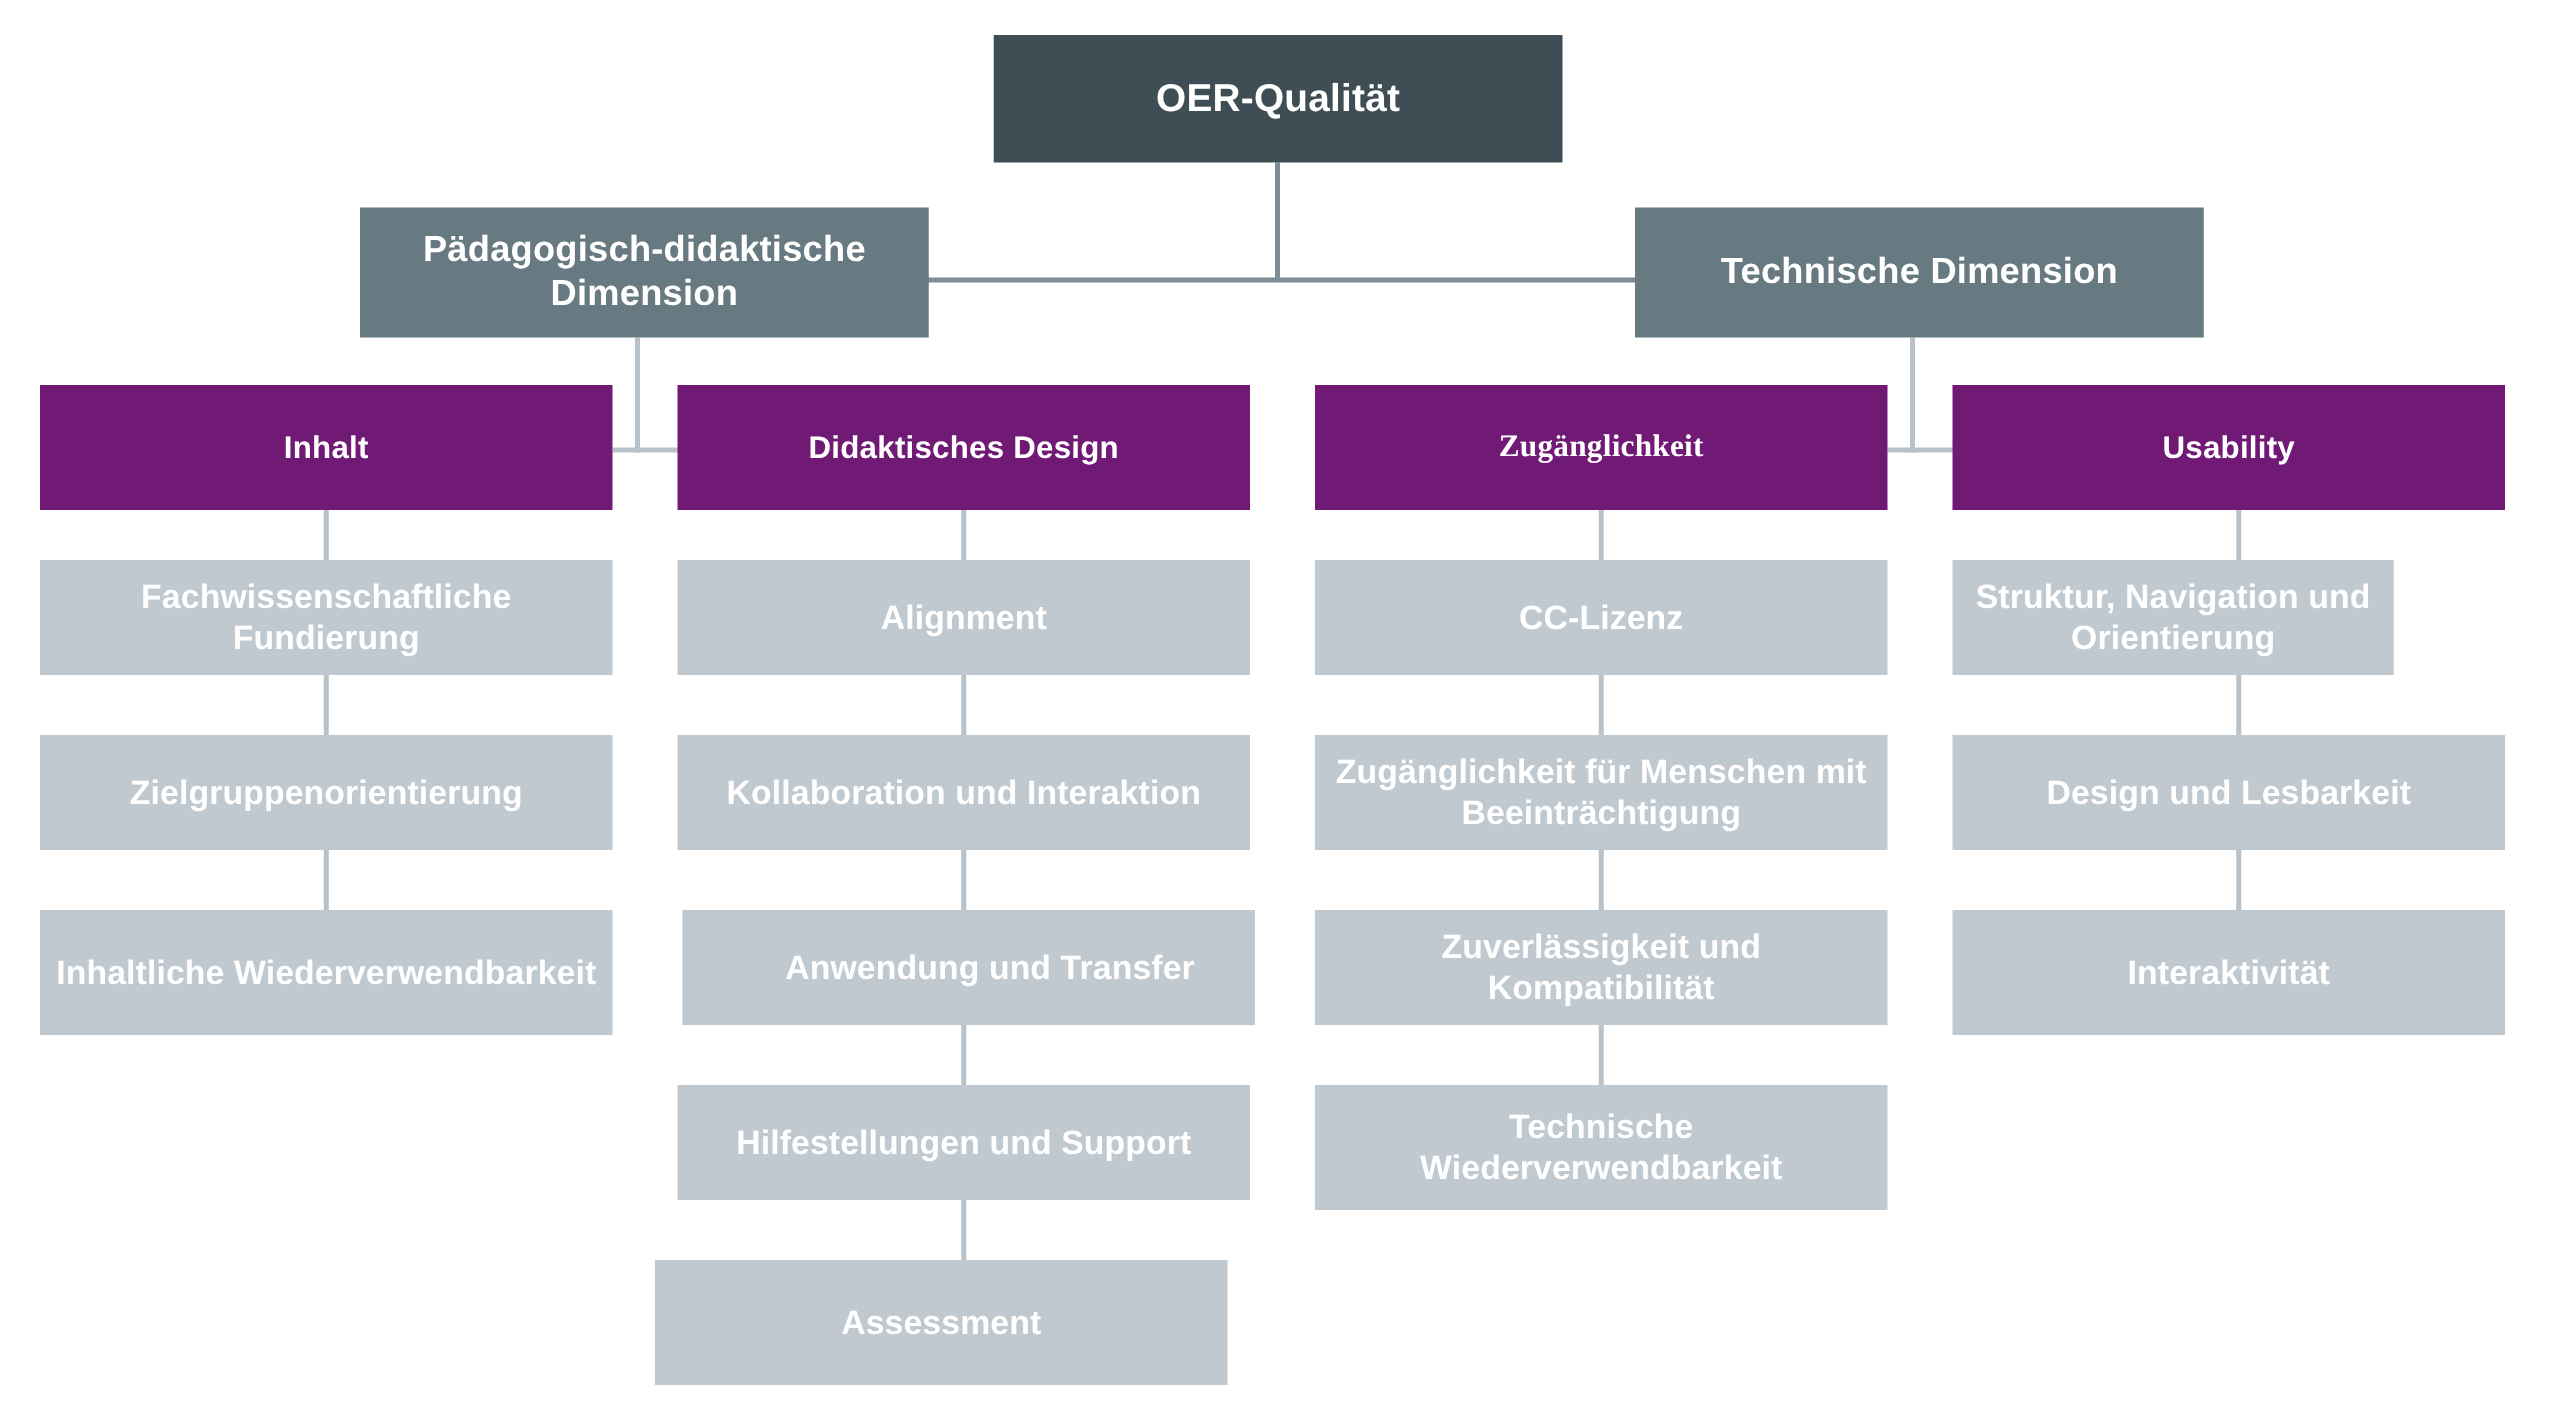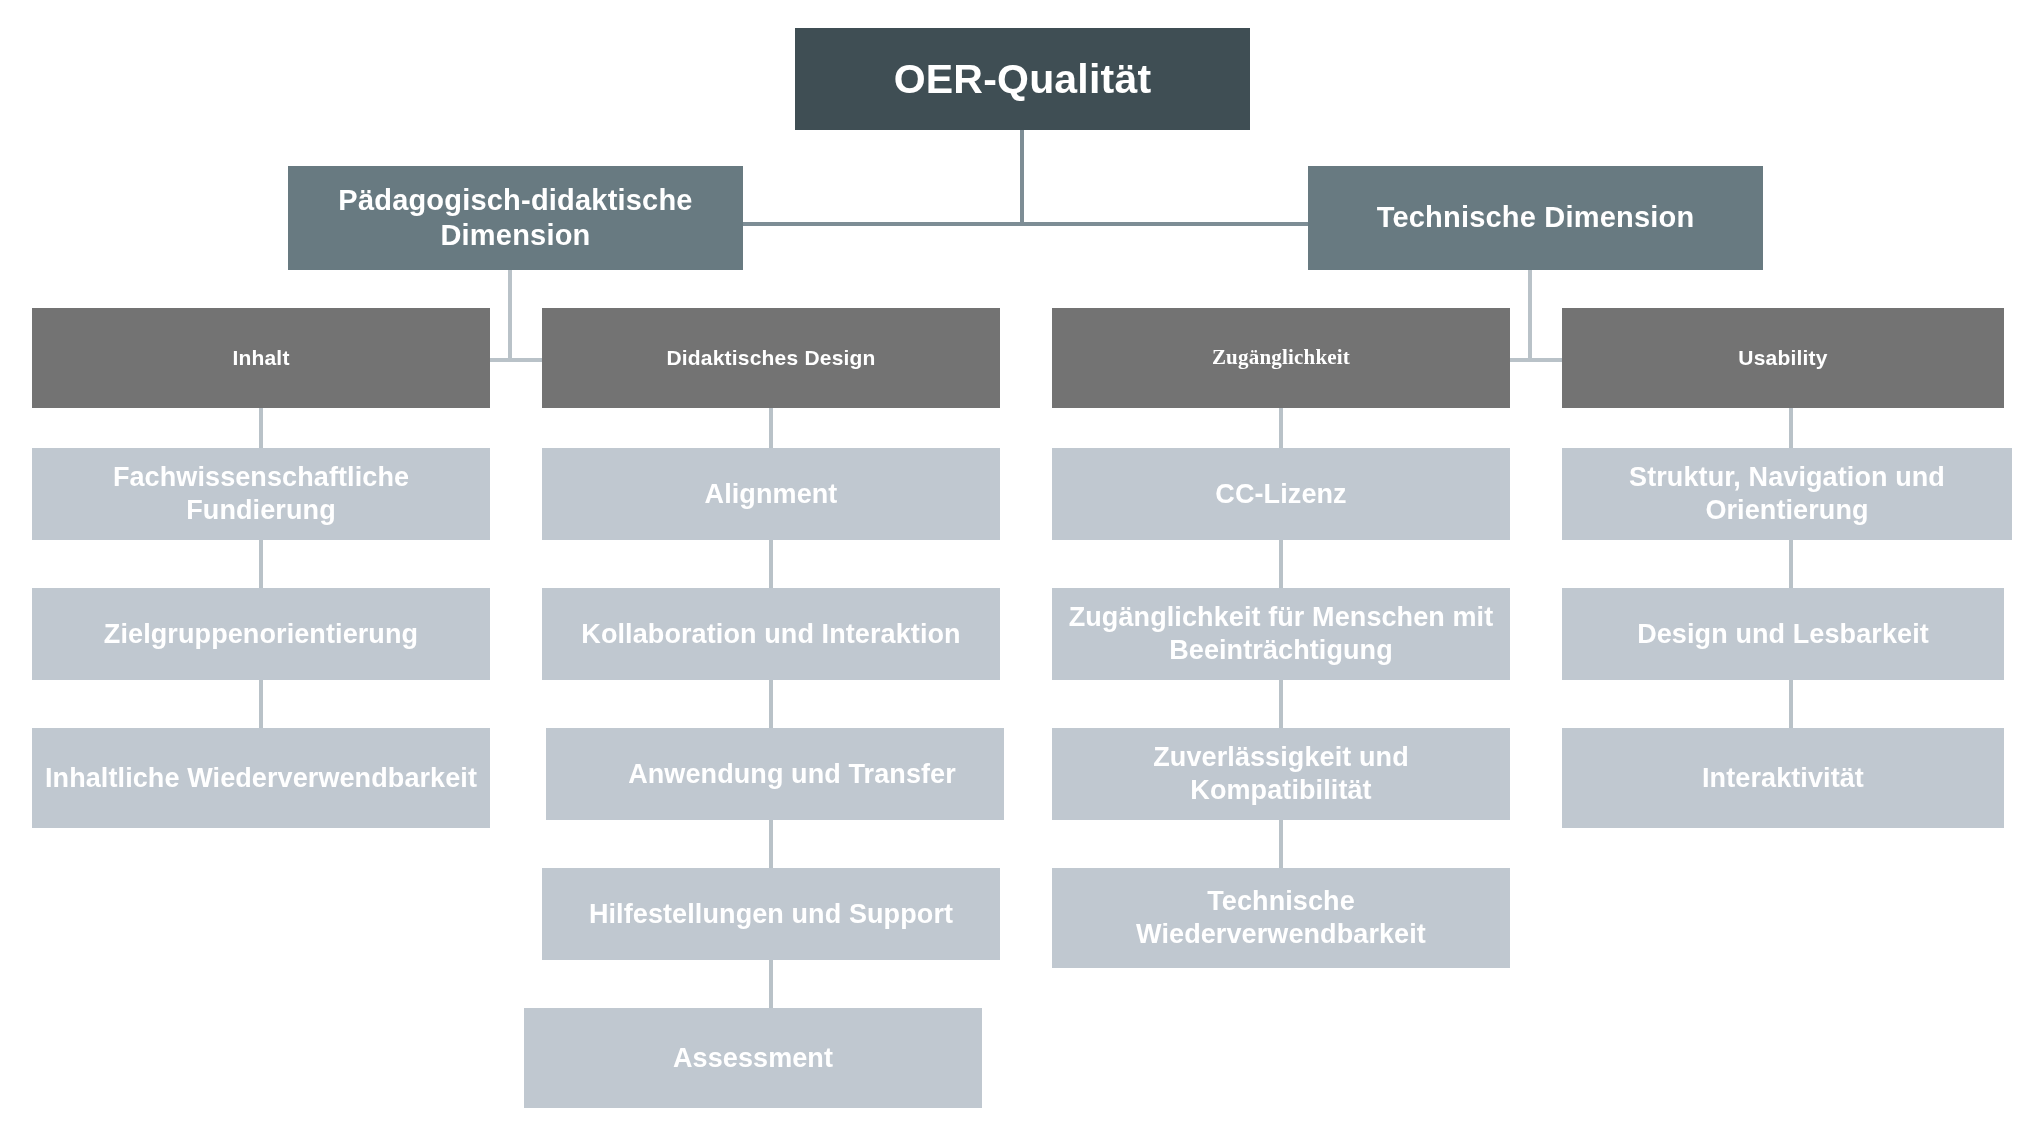--- a/index.html
+++ b/index.html
@@ -16,23 +16,23 @@
     display: flex;
     align-items: center;
     justify-content: center;
     text-align: center;
     color: #ffffff;
     font-weight: bold;
     line-height: 1.22;
     padding: 4px 10px;
     z-index: 3;
   }
-  .lvl1 { background: #3f4e54; font-size: 41px; letter-spacing: .2px; }
+  .lvl1 { background: #3f4e54; font-size: 31px; letter-spacing: .2px; }
   .lvl2 { background: #687a81; font-size: 29px; letter-spacing: .2px; }
-  .lvl3 { background: #737373; font-size: 21px; letter-spacing: .2px; text-align: center; }
+  .lvl3 { background: #701a75; font-size: 25px; letter-spacing: .2px; text-align: center; }
   .lvl4 { background: #c0c8d0; font-size: 27px; letter-spacing: .1px; }
 
   .conn {
     position: absolute;
     background: #b9c2c8;
     z-index: 1;
   }
   .conn.dark { background: #7d8d95; }
   .vline { width: 4px; }
   .hline { height: 4px; }
@@ -81,17 +81,17 @@
   <div class="box lvl4" style="left:542px; top:588px; width:458px; height:92px;">Kollaboration und Interaktion</div>
   <div class="box lvl4" style="left:546px; top:728px; width:458px; height:92px;padding-left:44px;">Anwendung und Transfer</div>
   <div class="box lvl4" style="left:542px; top:868px; width:458px; height:92px;">Hilfestellungen und Support</div>
   <div class="box lvl4" style="left:524px; top:1008px; width:458px; height:100px;">Assessment</div>
 
   <div class="box lvl4" style="left:1052px; top:448px; width:458px; height:92px;">CC-Lizenz</div>
   <div class="box lvl4" style="left:1052px; top:588px; width:458px; height:92px;">Zugänglichkeit für Menschen mit Beeinträchtigung</div>
   <div class="box lvl4" style="left:1052px; top:728px; width:458px; height:92px;text-align:center;">Zuverlässigkeit und Kompatibilität</div>
   <div class="box lvl4" style="left:1052px; top:868px; width:458px; height:100px;">Technische Wiederverwendbarkeit</div>
 
-  <div class="box lvl4" style="left:1562px; top:448px; width:450px; height:92px;">Struktur, Navigation und Orientierung</div>
+  <div class="box lvl4" style="left:1562px; top:448px; width:353px; height:92px;">Struktur, Navigation und Orientierung</div>
   <div class="box lvl4" style="left:1562px; top:588px; width:442px; height:92px;">Design und Lesbarkeit</div>
   <div class="box lvl4" style="left:1562px; top:728px; width:442px; height:100px;">Interaktivität</div>
 
 </div>
 
 </body></html>

